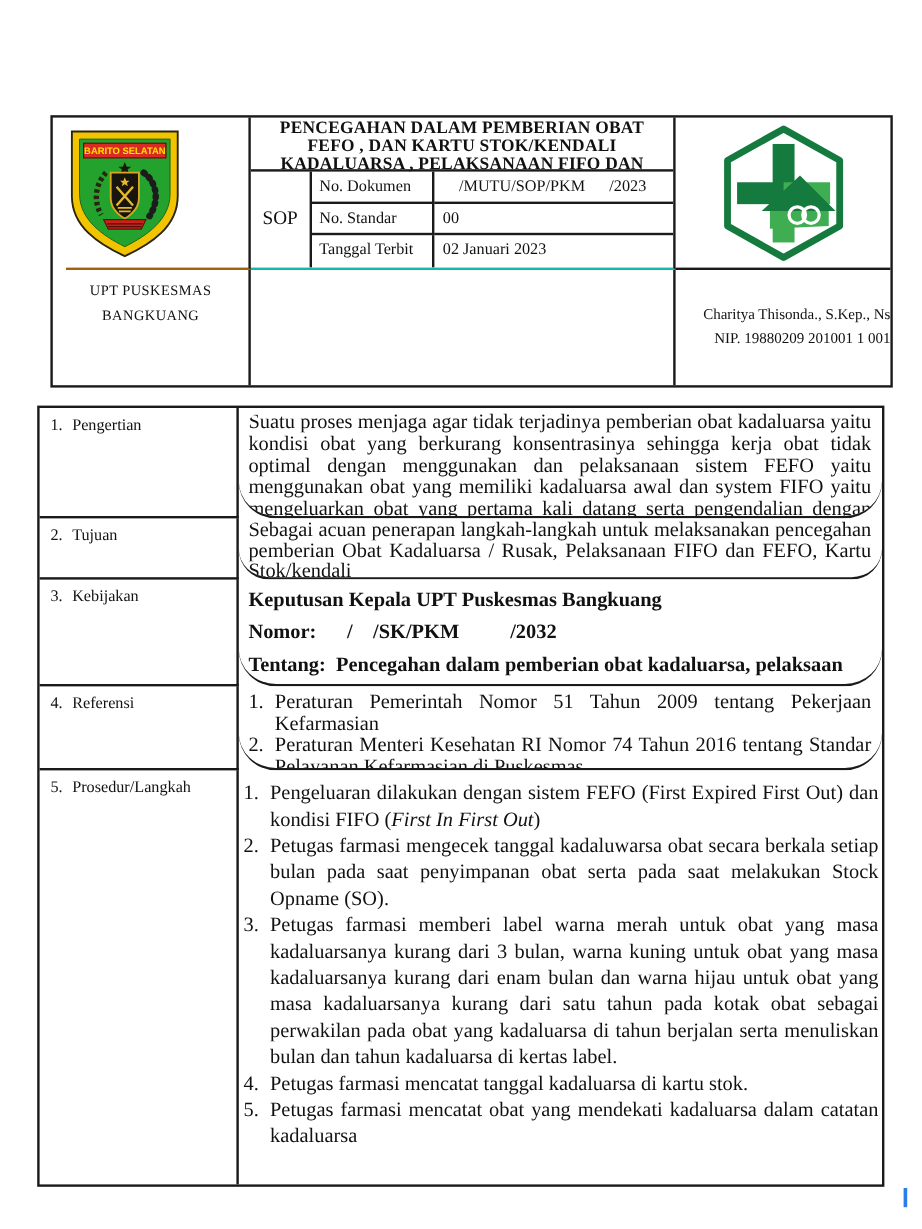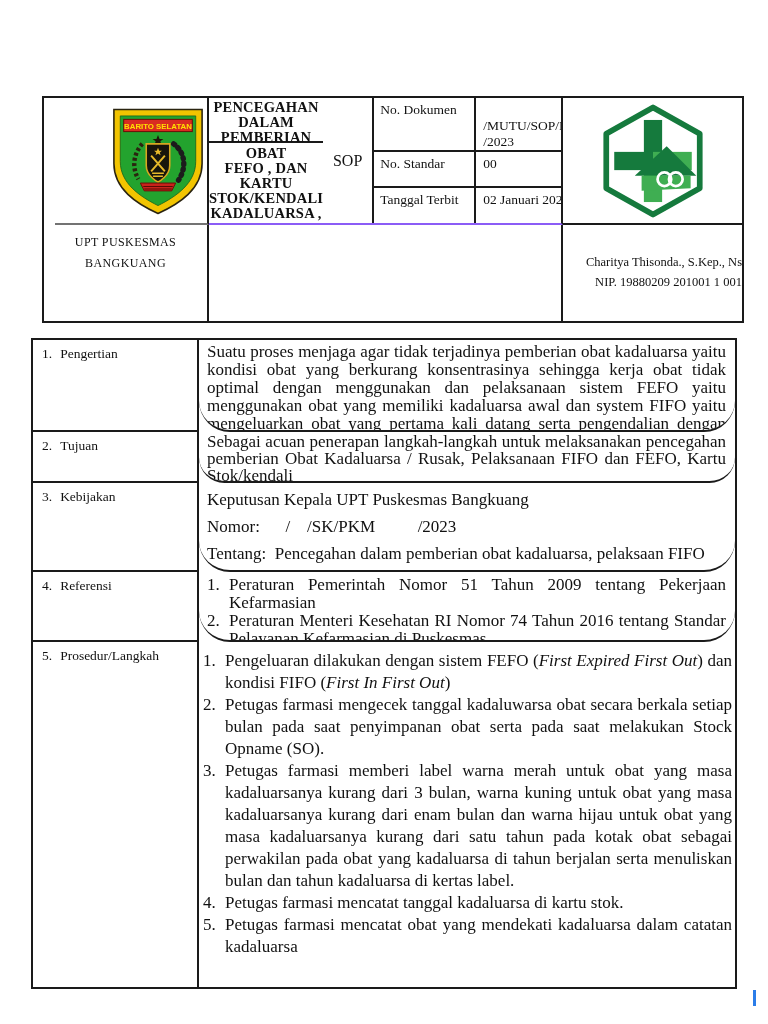--- a/index.html
+++ b/index.html
@@ -7,23 +7,23 @@
   body { font-family:"Liberation Serif","DejaVu Serif",serif; color:#111; }
   .page { position:relative; width:768px; height:1024px; background:#ffffff; overflow:hidden; }
 
   
   .header-table {
     position:absolute; left:42px; top:96px; width:702px; height:227px;
     border:2px solid #1a1a1a; background:#fff;
     display:grid; grid-template-columns:165px 354px 1fr; grid-template-rows:127px 1fr;
   }
   .hc { overflow:hidden; }
-  .cell-seal { border-right:2px solid #1a1a1a; border-bottom:2px solid #737373;
-    display:flex; align-items:flex-start; justify-content:flex-end; padding-top:6px;margin-left:11px; }
-  .cell-mid { border-right:2px solid #1a1a1a; border-bottom:2px solid #8b5cf6; display:flex; }
+  .cell-seal { border-right:2px solid #1a1a1a; border-bottom:2px solid #a16207;
+    display:flex; align-items:flex-start; justify-content:flex-start; padding-top:6px;margin-left:11px; }
+  .cell-mid { border-right:2px solid #1a1a1a; border-bottom:2px solid #14b8a6; display:flex; flex-direction:column; }
   .cell-pusk { border-bottom:2px solid #1a1a1a; display:flex; align-items:center; justify-content:center; }
   .cell-org { border-right:2px solid #1a1a1a; text-align:center; padding-top:7px;
     font-size:12px; line-height:21px; letter-spacing:.4px; }
   .cell-empty { border-right:2px solid #1a1a1a; }
   .cell-sign { text-align:right; padding-top:27px; font-size:12.5px; line-height:20px; }
 
   .title-cell { height:45px; border-bottom:2px solid #1a1a1a; text-align:center;
     font-weight:bold; font-size:14.5px; line-height:15.2px; padding-top:2px; letter-spacing:.2px; }
   .sop-grid { flex:1; display:grid; grid-template-columns:51px 102px 1fr; grid-template-rows:1fr 1fr 1fr; }
   .sop-cell { grid-row:1/4; border-right:2px solid #1a1a1a; display:flex; align-items:center; justify-content:center;
@@ -40,21 +40,21 @@
   }
   .label-cell { border-right:2px solid #1a1a1a; padding:6px 2px 0 9px; font-size:13.5px;
     display:flex; gap:8px; align-items:flex-start; }
   .content-cell { padding:0 9px 0 8px; font-size:17px; overflow:hidden;border-radius:31px; }
   .sec-no { flex:none; }
   .just { text-align:justify; }
   .lh18 { line-height:18px; padding-top:3px; }
   .lh17 { line-height:17px; padding-top:1px; }
   .lh27 { line-height:27px; }
   .keb { padding-top:3px; }
-  .pre { white-space:pre-wrap; }
+  .pre { white-space:pre-wrap;font-weight:bold; }
   .num-list { display:flex; align-items:flex-start; }
   .num-col { flex:none; width:22px; }
   .num-txt { flex:1; text-align:justify; }
   .ref-list { padding-top:4px; line-height:18px; }
   .pro-list { padding-top:8px; line-height:22px; padding-left:4px; padding-right:3px; }
 
   .caret { position:absolute; left:753px; top:990px; width:3px; height:16px; background:#2b7de9; }
 </style>
 </head>
 <body>
@@ -142,21 +142,21 @@
     <div class="content-cell bb">
       <p class="just lh17">Sebagai acuan penerapan langkah-langkah untuk melaksanakan pencegahan pemberian Obat Kadaluarsa / Rusak, Pelaksanaan FIFO dan FEFO, Kartu Stok/kendali</p>
     </div>
 
     <div class="label-cell bb">
       <span class="sec-no">3.</span>
       <span>Kebijakan</span>
     </div>
     <div class="content-cell bb keb">
       <p class="pre lh27">Keputusan Kepala UPT Puskesmas Bangkuang</p>
-      <p class="pre lh27">Nomor:      /    /SK/PKM          /2023</p>
+      <p class="pre lh27">Nomor:      /    /SK/PKM          /2032</p>
       <p class="pre lh27">Tentang:  Pencegahan dalam pemberian obat kadaluarsa, pelaksaan FIFO dan FEFO, dan Kartu Stok/kendali</p>
     </div>
 
     <div class="label-cell bb">
       <span class="sec-no">4.</span>
       <span>Referensi</span>
     </div>
     <div class="content-cell bb ref-list">
       <div class="num-list">
         <span class="num-col">1.</span>
@@ -168,21 +168,21 @@
       </div>
     </div>
 
     <div class="label-cell">
       <span class="sec-no">5.</span>
       <span>Prosedur/Langkah</span>
     </div>
     <div class="content-cell pro-list">
       <div class="num-list">
         <span class="num-col">1.</span>
-        <span class="num-txt"><span>Pengeluaran dilakukan dengan sistem FEFO (</span><span style="font-style: italic;">First Expired First Out</span><span>) dan kondisi FIFO (</span><span style="font-style: italic;">First In First Out</span><span>)</span></span>
+        <span class="num-txt"><span>Pengeluaran dilakukan dengan sistem FEFO (</span><span style="">First Expired First Out</span><span>) dan kondisi FIFO (</span><span style="font-style: italic;">First In First Out</span><span>)</span></span>
       </div>
       <div class="num-list">
         <span class="num-col">2.</span>
         <span class="num-txt"><span>Petugas farmasi mengecek tanggal kadaluwarsa obat secara berkala setiap bulan pada saat penyimpanan obat serta pada saat melakukan </span><span style="">Stock Opname</span><span> (SO).</span></span>
       </div>
       <div class="num-list">
         <span class="num-col">3.</span>
         <span class="num-txt"><span>Petugas farmasi memberi label warna merah untuk obat yang masa kadaluarsanya kurang dari 3 bulan, warna kuning untuk obat yang masa kadaluarsanya kurang dari enam bulan dan warna hijau untuk obat yang masa kadaluarsanya kurang dari satu tahun pada kotak obat sebagai perwakilan pada obat yang kadaluarsa di tahun berjalan serta menuliskan bulan dan tahun kadaluarsa di kertas label.</span></span>
       </div>
       <div class="num-list">

